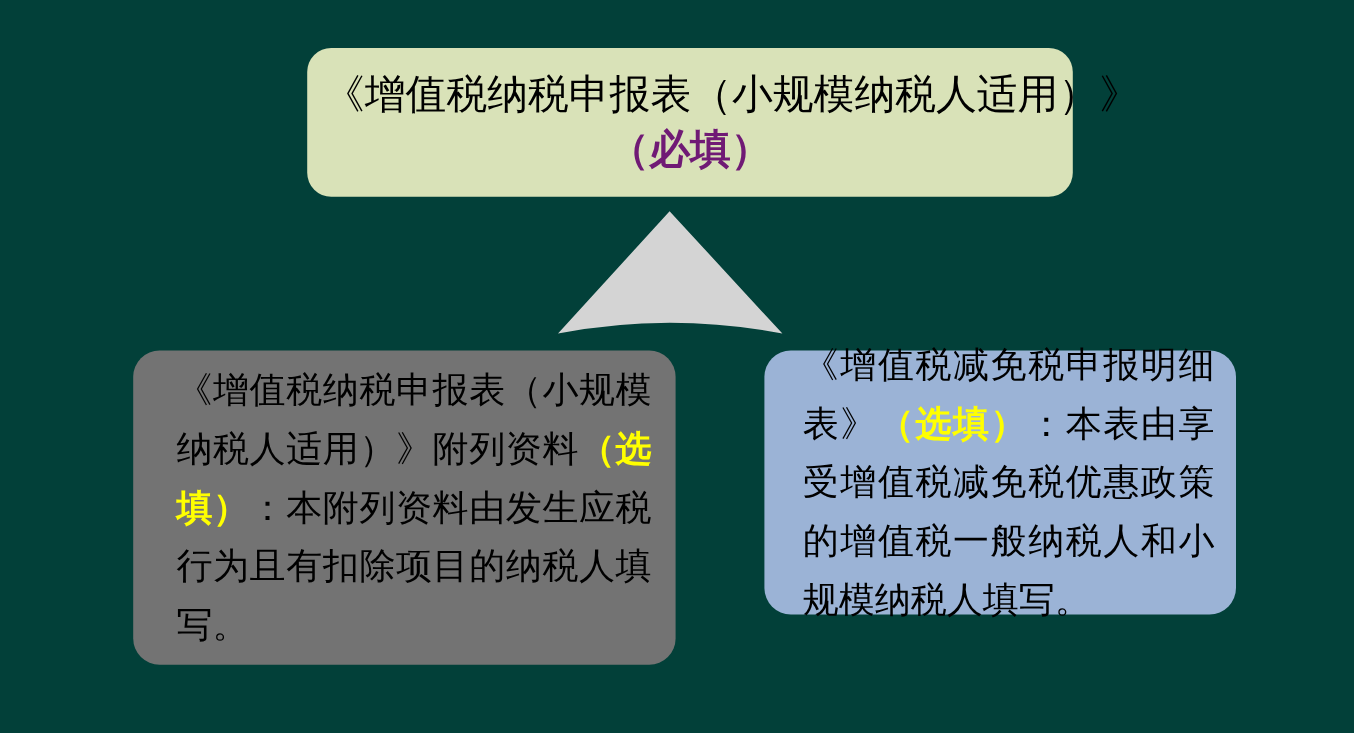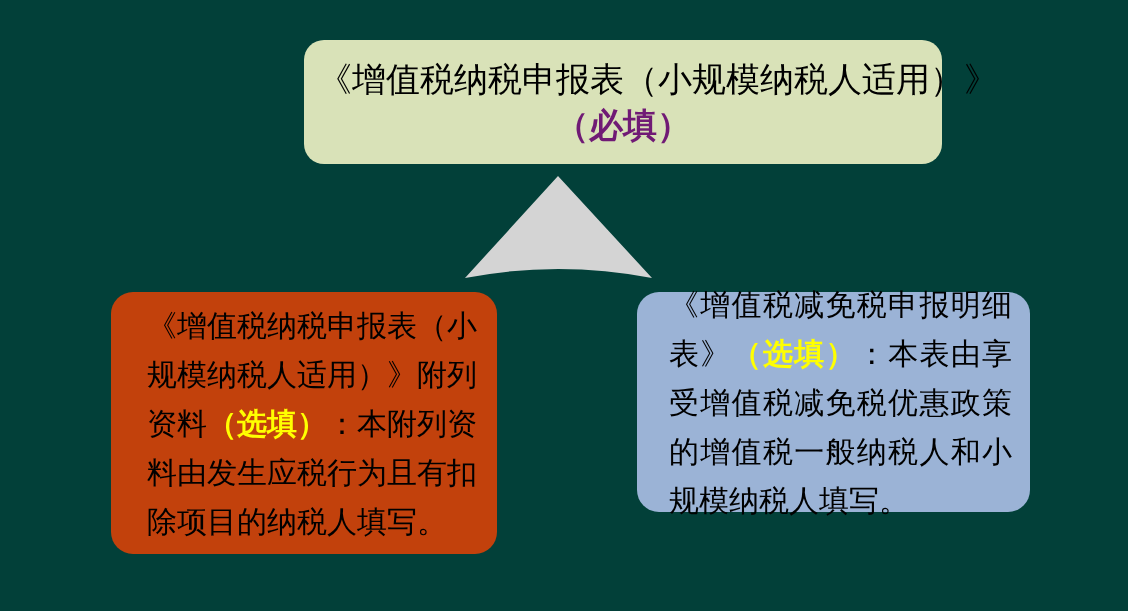--- a/index.html
+++ b/index.html
@@ -39,41 +39,40 @@
     left: 256px;
     top: 40px;
     width: 638px;
     height: 124px;
     background: #d9e2b8;
     border-radius: 20px;
     padding: 0 14px;
     text-align: center;
     font-size: 34px;
     line-height: 46px;
-    margin-left: 48px;
   }
   #root-box .line1 { white-space: nowrap; }
   #root-box .line2 { }
 
   .req {
     color: #701a75;
     font-weight: bold;
   }
   .opt {
     color: #ffff00;
     font-weight: bold;
   }
 
   
   #left-box {
     left: 111px;
     top: 292px;
-    width: 386px;
+    width: 452px;
     height: 262px;
-    background: #c2410c;
+    background: #737373;
     padding: 10px 20px 10px 22px;
     font-size: 30px;
     text-align: justify;
     text-align-last: left;
   }
 
   #right-box {
     left: 637px;
     top: 292px;
     width: 393px;

